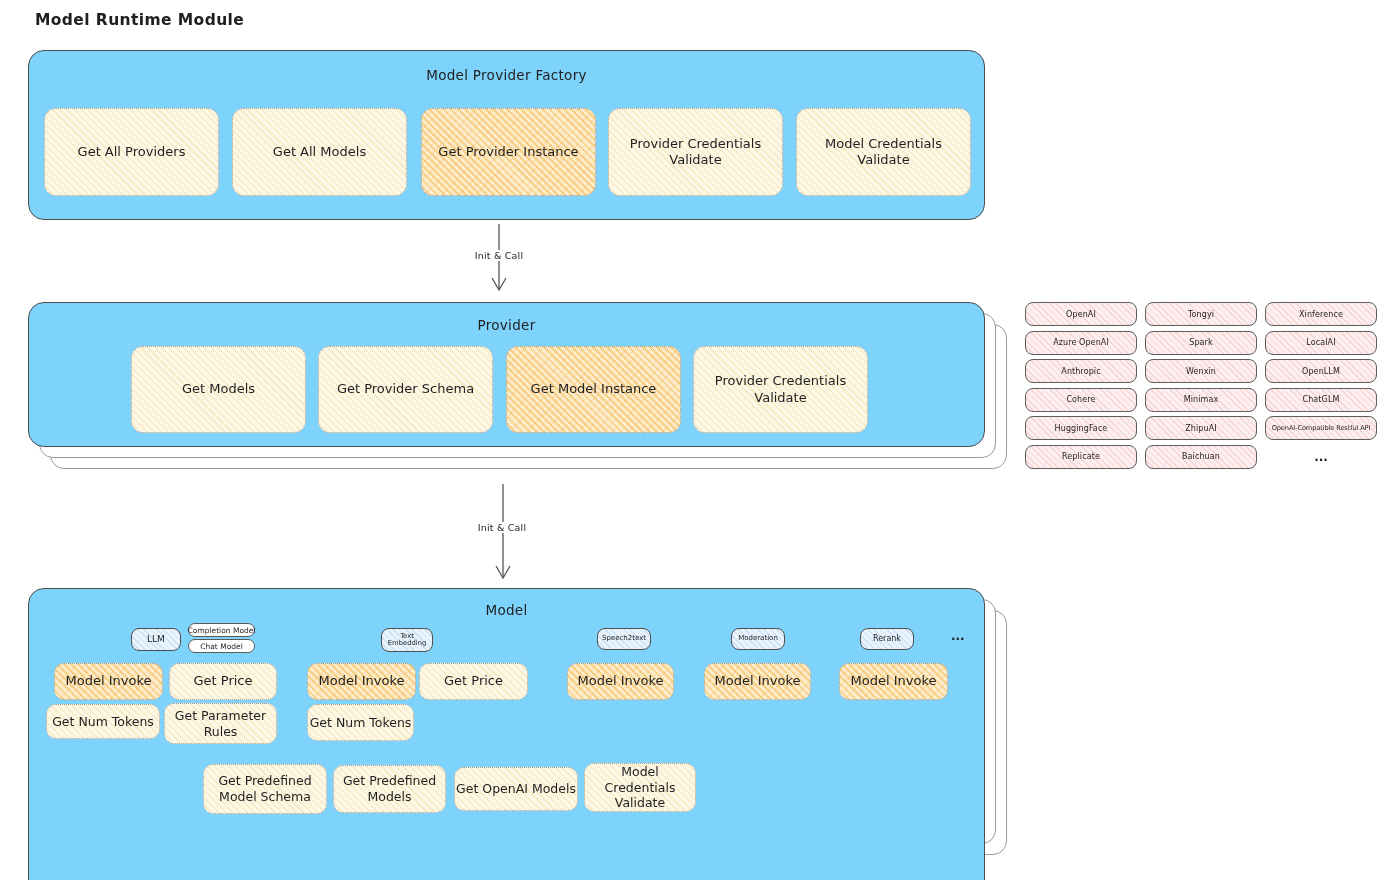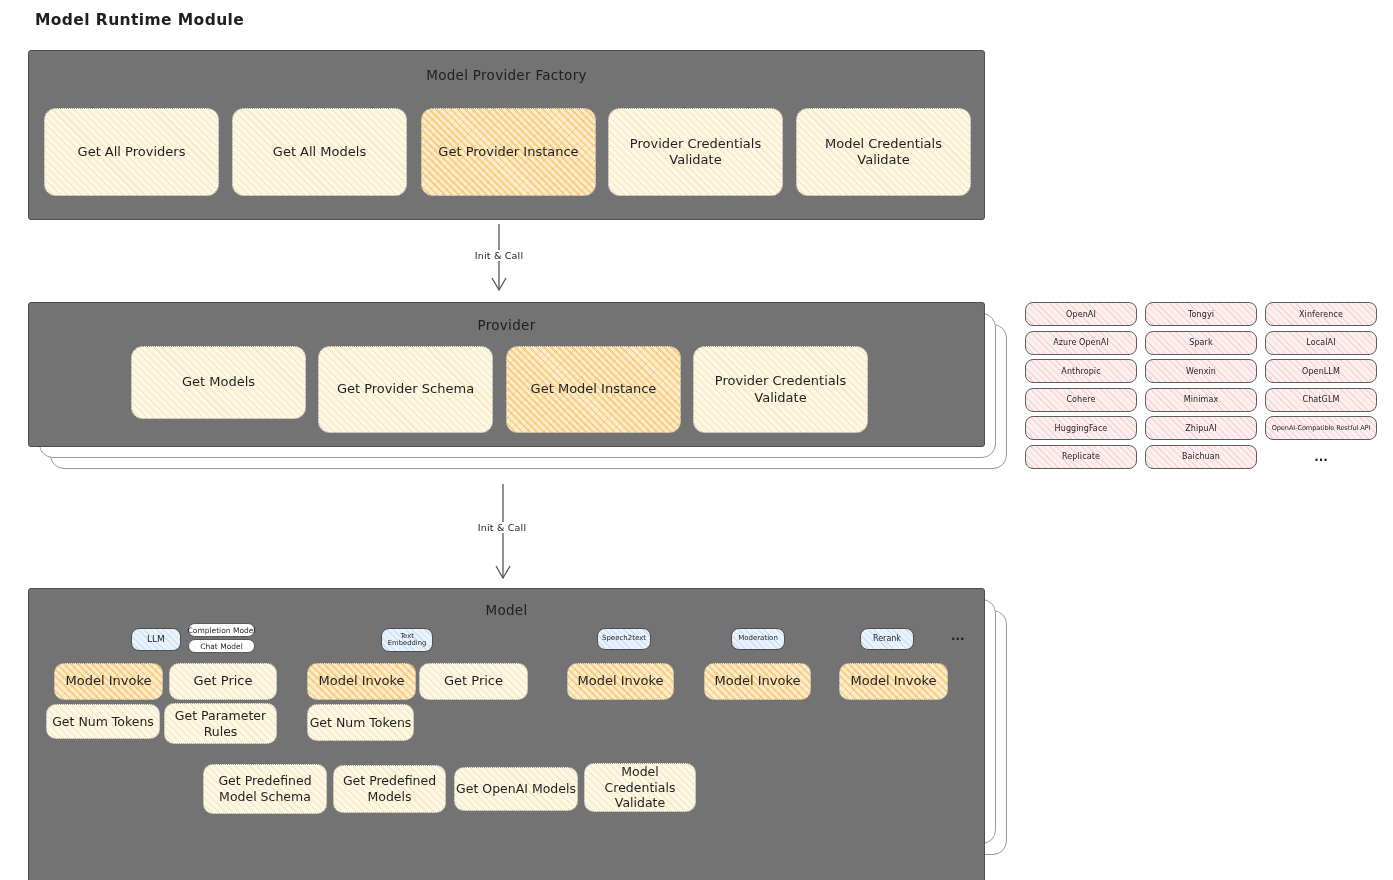--- a/index.html
+++ b/index.html
@@ -5,21 +5,21 @@
   html,body{margin:0;padding:0;background:#fff;}
   .canvas{
     position:relative;width:1393px;height:880px;background:#ffffff;overflow:hidden;
     font-family:"DejaVu Sans",sans-serif;color:#1f1f1f;
   }
   .main-title{
     position:absolute;left:35px;top:11px;font-size:15.5px;font-weight:700;letter-spacing:.4px;
   }
   
   .box{
-    position:absolute;border:1.6px solid #4d4d4d;border-radius:3px;background:#737373;box-sizing:border-box;
+    position:absolute;border:1.6px solid #4d4d4d;border-radius:16px;background:#7dd3fc;box-sizing:border-box;
   }
   .stack-layer{
     position:absolute;border:1.3px solid #9a9a9a;border-radius:14px;background:#fff;box-sizing:border-box;
   }
   .box-title{
     position:absolute;left:0;right:0;text-align:center;font-size:13.5px;font-weight:500;letter-spacing:.3px;
   }
   
   .node{
     position:absolute;box-sizing:border-box;
@@ -90,21 +90,21 @@
   <svg class="arrow-svg" style="left:489px;top:224px;" width="22" height="68">
     <line x1="10" y1="0" x2="10" y2="66" stroke="#555" stroke-width="1.3"></line>
     <polyline points="3,54 10,66 17,54" fill="none" stroke="#555" stroke-width="1.3"></polyline>
   </svg>
   <div class="arrow-label" style="left:499px;top:250px;">Init &amp; Call</div>
 
   <div class="stack-layer" style="left:50px;top:324px;width:957px;height:145px;"></div>
   <div class="stack-layer" style="left:39px;top:313px;width:957px;height:145px;"></div>
   <div class="box" style="left:28px;top:302px;width:957px;height:145px;">
     <div class="box-title" style="top:14px;">Provider</div>
-    <div class="node nw" style="left:102px;top:43px;width:175px;height:73px;">Get Models</div>
+    <div class="node nw" style="left:102px;top:43px;width:175px;height:87px;">Get Models</div>
     <div class="node nw" style="left:289px;top:43px;width:175px;height:87px;">Get Provider Schema</div>
     <div class="node hl nw" style="left:477px;top:43px;width:175px;height:87px;">Get Model Instance</div>
     <div class="node" style="left:664px;top:43px;width:175px;height:87px;">Provider Credentials Validate</div>
   </div>
 
   <div class="providers-grid">
     <div class="pill-red">OpenAI</div>
     <div class="pill-red">Tongyi</div>
     <div class="pill-red">Xinference</div>
     <div class="pill-red">Azure OpenAI</div>

